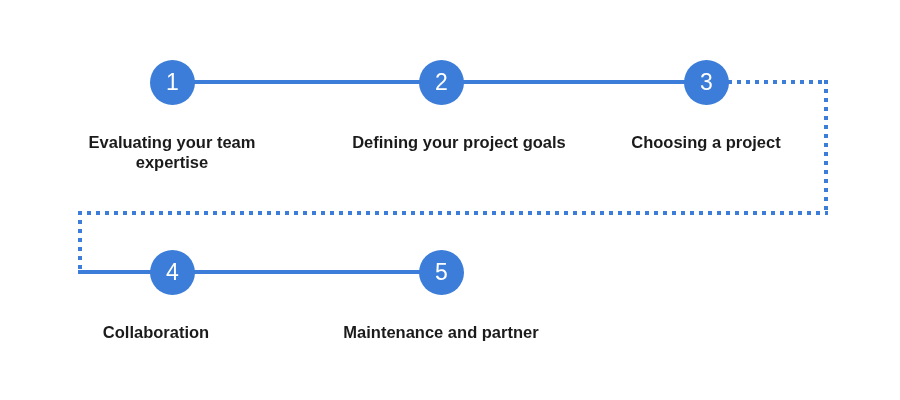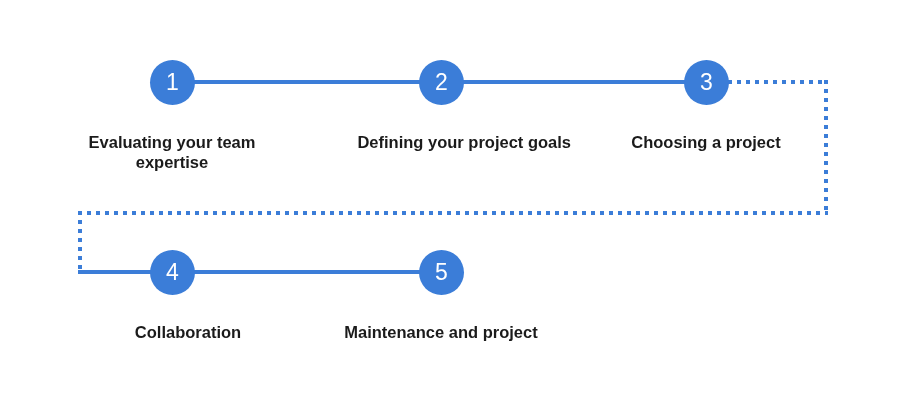--- a/index.html
+++ b/index.html
@@ -112,21 +112,21 @@
     <span class="step-number">4</span>
   </div>
 
   <div class="step-node" style="left:419px; top:250px;">
     <span class="step-number">5</span>
   </div>
 
   <div class="step-caption" style="left:72px; top:132px; width:200px;">Evaluating your team
 expertise</div>
 
-  <div class="step-caption" style="left:311px; top:132px; width:260px;text-align:right;">Defining your project goals</div>
+  <div class="step-caption" style="left:329px; top:132px; width:260px;">Defining your project goals</div>
 
   <div class="step-caption" style="left:601px; top:132px; width:210px;">Choosing a project</div>
 
-  <div class="step-caption" style="left:88px; top:322px; width:200px;">Collaboration</div>
+  <div class="step-caption" style="left:56px; top:322px; width:200px;">Collaboration</div>
 
-  <div class="step-caption" style="left:311px; top:322px; width:260px;">Maintenance and project</div>
+  <div class="step-caption" style="left:311px; top:322px; width:260px;">Maintenance and partner</div>
 
 </div>
 
 </body></html>

